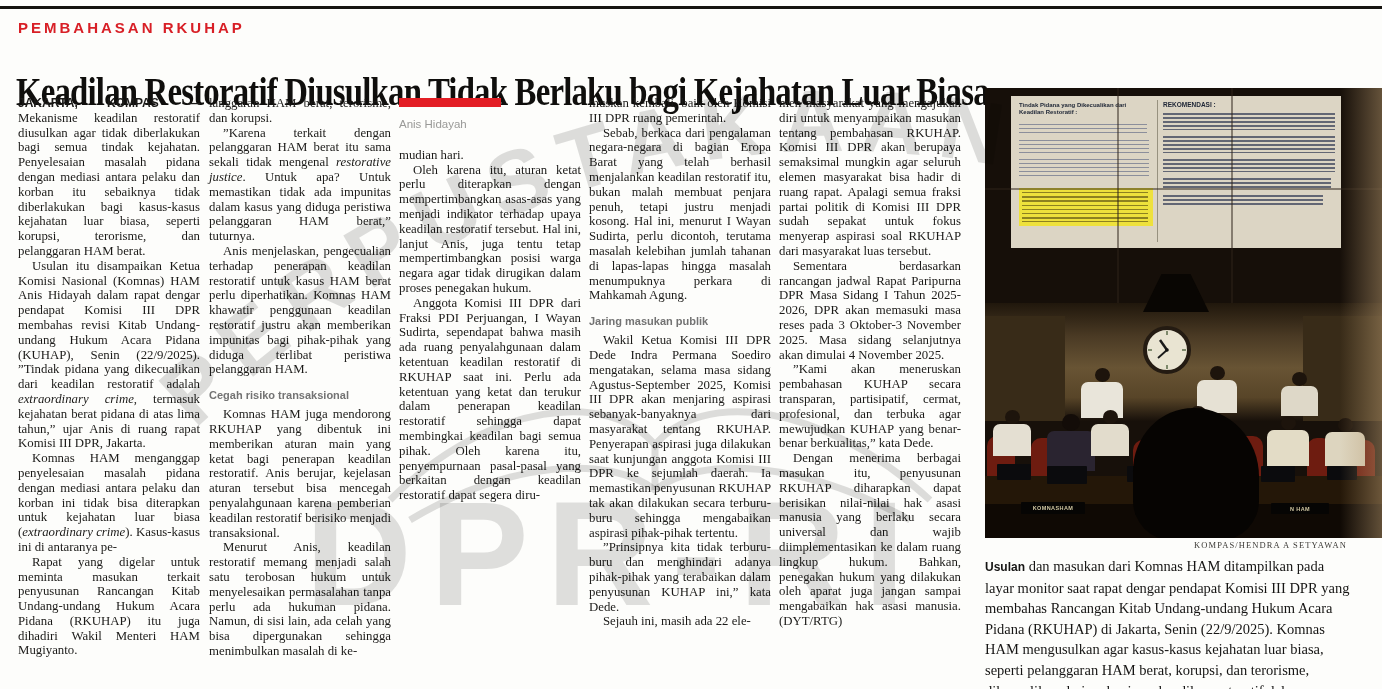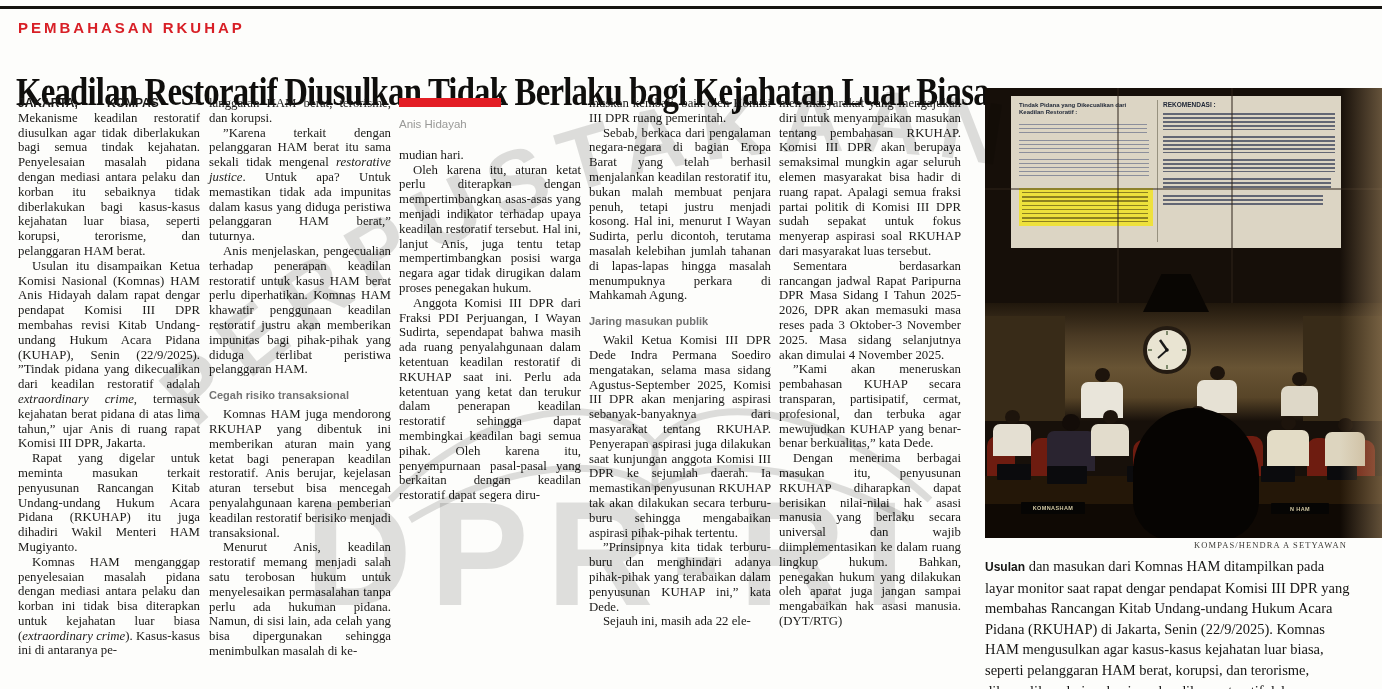--- a/index.html
+++ b/index.html
@@ -99,22 +99,22 @@
     <path d="M 250 440 C 350 340 470 330 515 385 C 560 330 680 340 790 440"></path>
     <path d="M 270 460 C 370 400 470 395 515 430 C 560 395 660 400 770 460"></path>
     <path d="M 515 385 L 515 430"></path>
   </g>
   <text x="165" y="545" font-family="Liberation Sans, sans-serif" font-weight="bold" font-size="148" letter-spacing="18" fill="#000000" fill-opacity="0.12">DPR-RI</text>
 </svg>
 
 <div class="col" id="col1">
     <p class="noindent"><b style="font-family:'Liberation Sans',sans-serif;font-size:12px;">JAKARTA, KOMPAS —</b> Mekanisme keadilan restoratif diusulkan agar tidak diberlakukan bagi semua tindak kejahatan. Penyelesaian masalah pidana dengan mediasi antara pelaku dan korban itu sebaiknya tidak diberlakukan bagi kasus-kasus kejahatan luar biasa, seperti korupsi, terorisme, dan pelanggaran HAM berat.</p>
     <p>Usulan itu disampaikan Ketua Komisi Nasional (Komnas) HAM Anis Hidayah dalam rapat dengar pendapat Komisi III DPR membahas revisi Kitab Undang-undang Hukum Acara Pidana (KUHAP), Senin (22/9/2025). ”Tindak pidana yang dikecualikan dari keadilan restoratif adalah <i>extraordinary crime</i>, termasuk kejahatan berat pidana di atas lima tahun,” ujar Anis di ruang rapat Komisi III DPR, Jakarta.</p>
+    <p>Komnas HAM menganggap penyelesaian masalah pidana dengan mediasi antara pelaku dan korban ini tidak bisa diterapkan untuk kejahatan luar biasa (<i>extraordinary crime</i>). Kasus-kasus ini di antaranya pe-</p>
     <p>Rapat yang digelar untuk meminta masukan terkait penyusunan Rancangan Kitab Undang-undang Hukum Acara Pidana (RKUHAP) itu juga dihadiri Wakil Menteri HAM Mugiyanto.</p>
-    <p>Komnas HAM menganggap penyelesaian masalah pidana dengan mediasi antara pelaku dan korban ini tidak bisa diterapkan untuk kejahatan luar biasa (<i>extraordinary crime</i>). Kasus-kasus ini di antaranya pe-</p>
   </div>
 <div class="col" id="col2">
     <p class="noindent">langgaran HAM berat, terorisme, dan korupsi.</p>
     <p>”Karena terkait dengan pelanggaran HAM berat itu sama sekali tidak mengenal <i>restorative justice</i>. Untuk apa? Untuk memastikan tidak ada impunitas dalam kasus yang diduga peristiwa pelanggaran HAM berat,” tuturnya.</p>
     <p>Anis menjelaskan, pengecualian terhadap penerapan keadilan restoratif untuk kasus HAM berat perlu diperhatikan. Komnas HAM khawatir penggunaan keadilan restoratif justru akan memberikan impunitas bagi pihak-pihak yang diduga terlibat peristiwa pelanggaran HAM.</p>
     <h3 class="subhead">Cegah risiko transaksional</h3>
     <p>Komnas HAM juga mendorong RKUHAP yang dibentuk ini memberikan aturan main yang ketat bagi penerapan keadilan restoratif. Anis berujar, kejelasan aturan tersebut bisa mencegah penyalahgunaan karena pemberian keadilan restoratif berisiko menjadi transaksional.</p>
     <p>Menurut Anis, keadilan restoratif memang menjadi salah satu terobosan hukum untuk menyelesaikan permasalahan tanpa perlu ada hukuman pidana. Namun, di sisi lain, ada celah yang bisa dipergunakan sehingga menimbulkan masalah di ke-</p>
   </div>
 <div class="col" id="col3">

